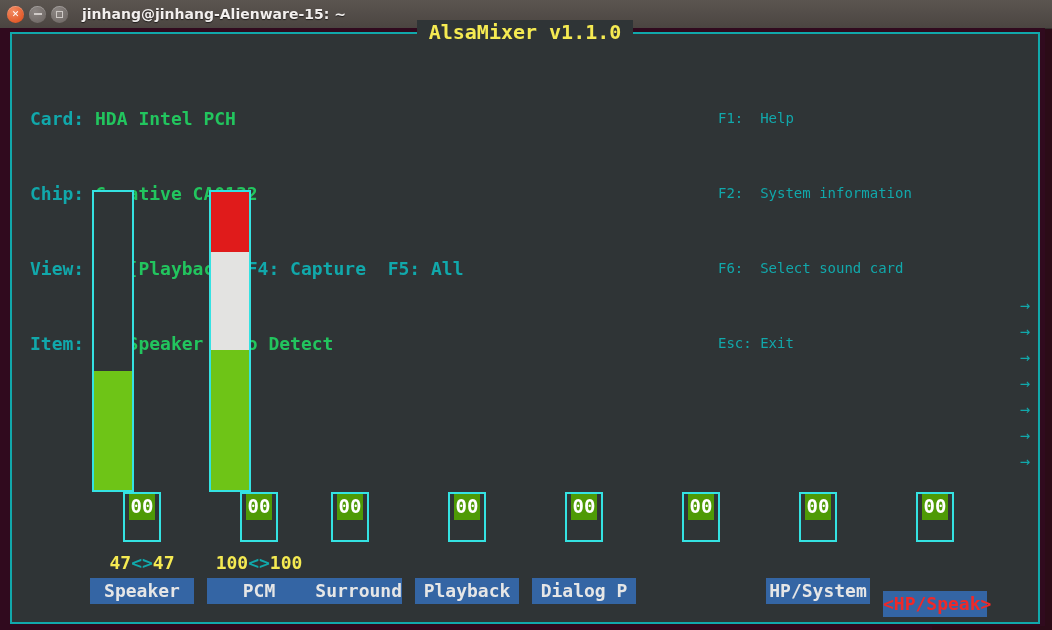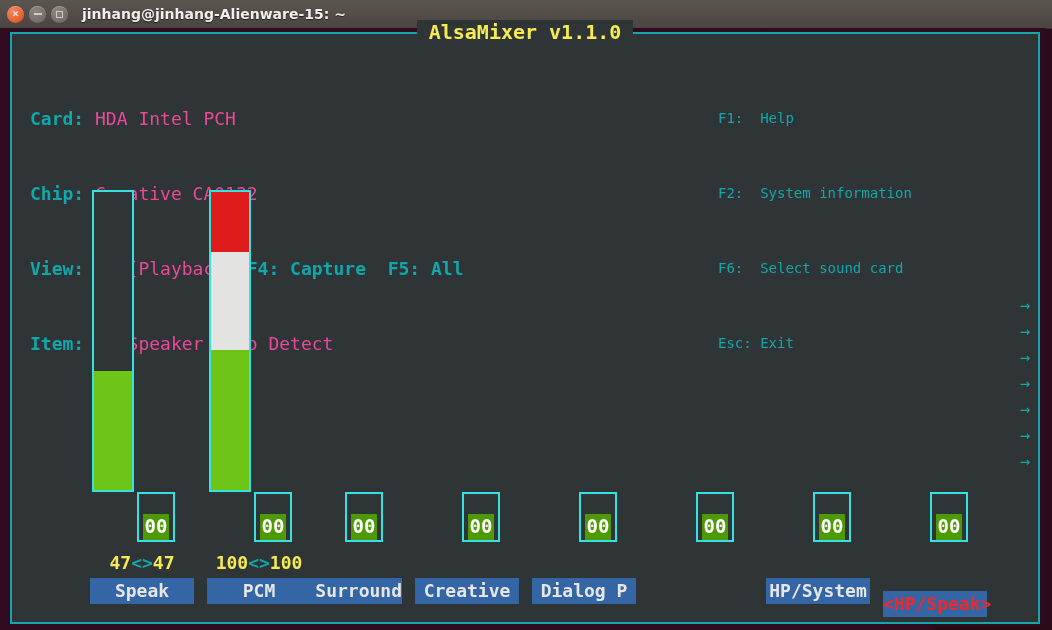--- a/index.html
+++ b/index.html
@@ -63,21 +63,21 @@
   
   .hdr{
     position:absolute;left:18px;top:22px;
     font-size:18px;line-height:25px;white-space:pre;
   }
   .hdr-right{
     position:absolute;left:706px;top:22px;
     font-size:14px;line-height:25px;white-space:pre;
   }
   .lbl{color:#11a8ab;font-weight:bold;}
-  .val{color:#ec4899;font-weight:normal;}
+  .val{color:#22c55e;font-weight:bold;}
   .valn{color:#f5ea52;}
   .teal{color:#11a8ab;}
 
   
   .mixer{position:absolute;left:0;top:0;width:100%;height:100%;}
 
   .bar-outline{
     position:absolute;
     border:2px solid #34e2e2;
     box-sizing:border-box;
@@ -87,21 +87,21 @@
   .seg{width:100%;}
   .seg-green{background:#6ec417;}
   .seg-white{background:#e3e3e1;}
   .seg-red{background:#e01b1b;}
 
   .mutebox{
     position:absolute;
     border:2px solid #34e2e2;
     box-sizing:border-box;
     background:#2f3436;
-    display:flex;align-items:flex-end;justify-content:center;margin-left:14px;
+    display:flex;align-items:flex-start;justify-content:center;
   }
   .mutebox .zz{
     background:#4e9a06;color:#fff;font-size:19px;font-weight:bold;
     line-height:1;padding:3px 2px 4px 2px;letter-spacing:0px;
   }
 
   .volnum{
     position:absolute;font-size:18px;font-weight:bold;white-space:pre;
   }
   .volnum .v{color:#f5ea52;}
@@ -181,41 +181,41 @@
         <div class="mixer" id="mixer">
             <div class="bar-outline" style="left: 80px; top: 156px; width: 42px; height: 302px;">
               <div class="bar-inner" style="height: 40%;">
                 <div class="seg seg-green" style="height: 100%;"></div>
               </div>
             </div>
             <div class="mutebox" style="left: 111px; top: 458px; width: 38px; height: 50px;">
               <span class="zz">00</span>
             </div>
             <div class="volnum" style="left: 78px; top: 518px; width: 104px; text-align: center;"><span class="v">47</span><span class="ar">&lt;&gt;</span><span class="v">47</span></div>
-            <div class="namebox" style="left: 78px; top: 544px; width: 104px;">Speak</div>
+            <div class="namebox" style="left: 78px; top: 544px; width: 104px;">Speaker</div>
             <div class="bar-outline" style="left: 197px; top: 156px; width: 42px; height: 302px;">
               <div class="bar-inner" style="height: 100%;">
                 <div class="seg seg-red" style="height: 20%;"></div>
                 <div class="seg seg-white" style="height: 33%;"></div>
                 <div class="seg seg-green" style="height: 47%;"></div>
               </div>
             </div>
             <div class="mutebox" style="left: 228px; top: 458px; width: 38px; height: 50px;">
               <span class="zz">00</span>
             </div>
             <div class="volnum" style="left: 195px; top: 518px; width: 104px; text-align: center;"><span class="v">100</span><span class="ar">&lt;&gt;</span><span class="v">100</span></div>
             <div class="namebox" style="left: 195px; top: 544px; width: 104px;">PCM</div>
             <div class="mutebox" style="left: 319px; top: 458px; width: 38px; height: 50px;">
               <span class="zz">00</span>
             </div>
             <div class="namebox" style="left: 286px; top: 544px; width: 104px; text-align: right;">Surround</div>
             <div class="mutebox" style="left: 436px; top: 458px; width: 38px; height: 50px;">
               <span class="zz">00</span>
             </div>
-            <div class="namebox" style="left: 403px; top: 544px; width: 104px;">Creative</div>
+            <div class="namebox" style="left: 403px; top: 544px; width: 104px;">Playback</div>
             <div class="mutebox" style="left: 553px; top: 458px; width: 38px; height: 50px;">
               <span class="zz">00</span>
             </div>
             <div class="namebox" style="left: 520px; top: 544px; width: 104px;">Dialog P</div>
             <div class="mutebox" style="left: 670px; top: 458px; width: 38px; height: 50px;">
               <span class="zz">00</span>
             </div>
             <div class="mutebox" style="left: 787px; top: 458px; width: 38px; height: 50px;">
               <span class="zz">00</span>
             </div>

